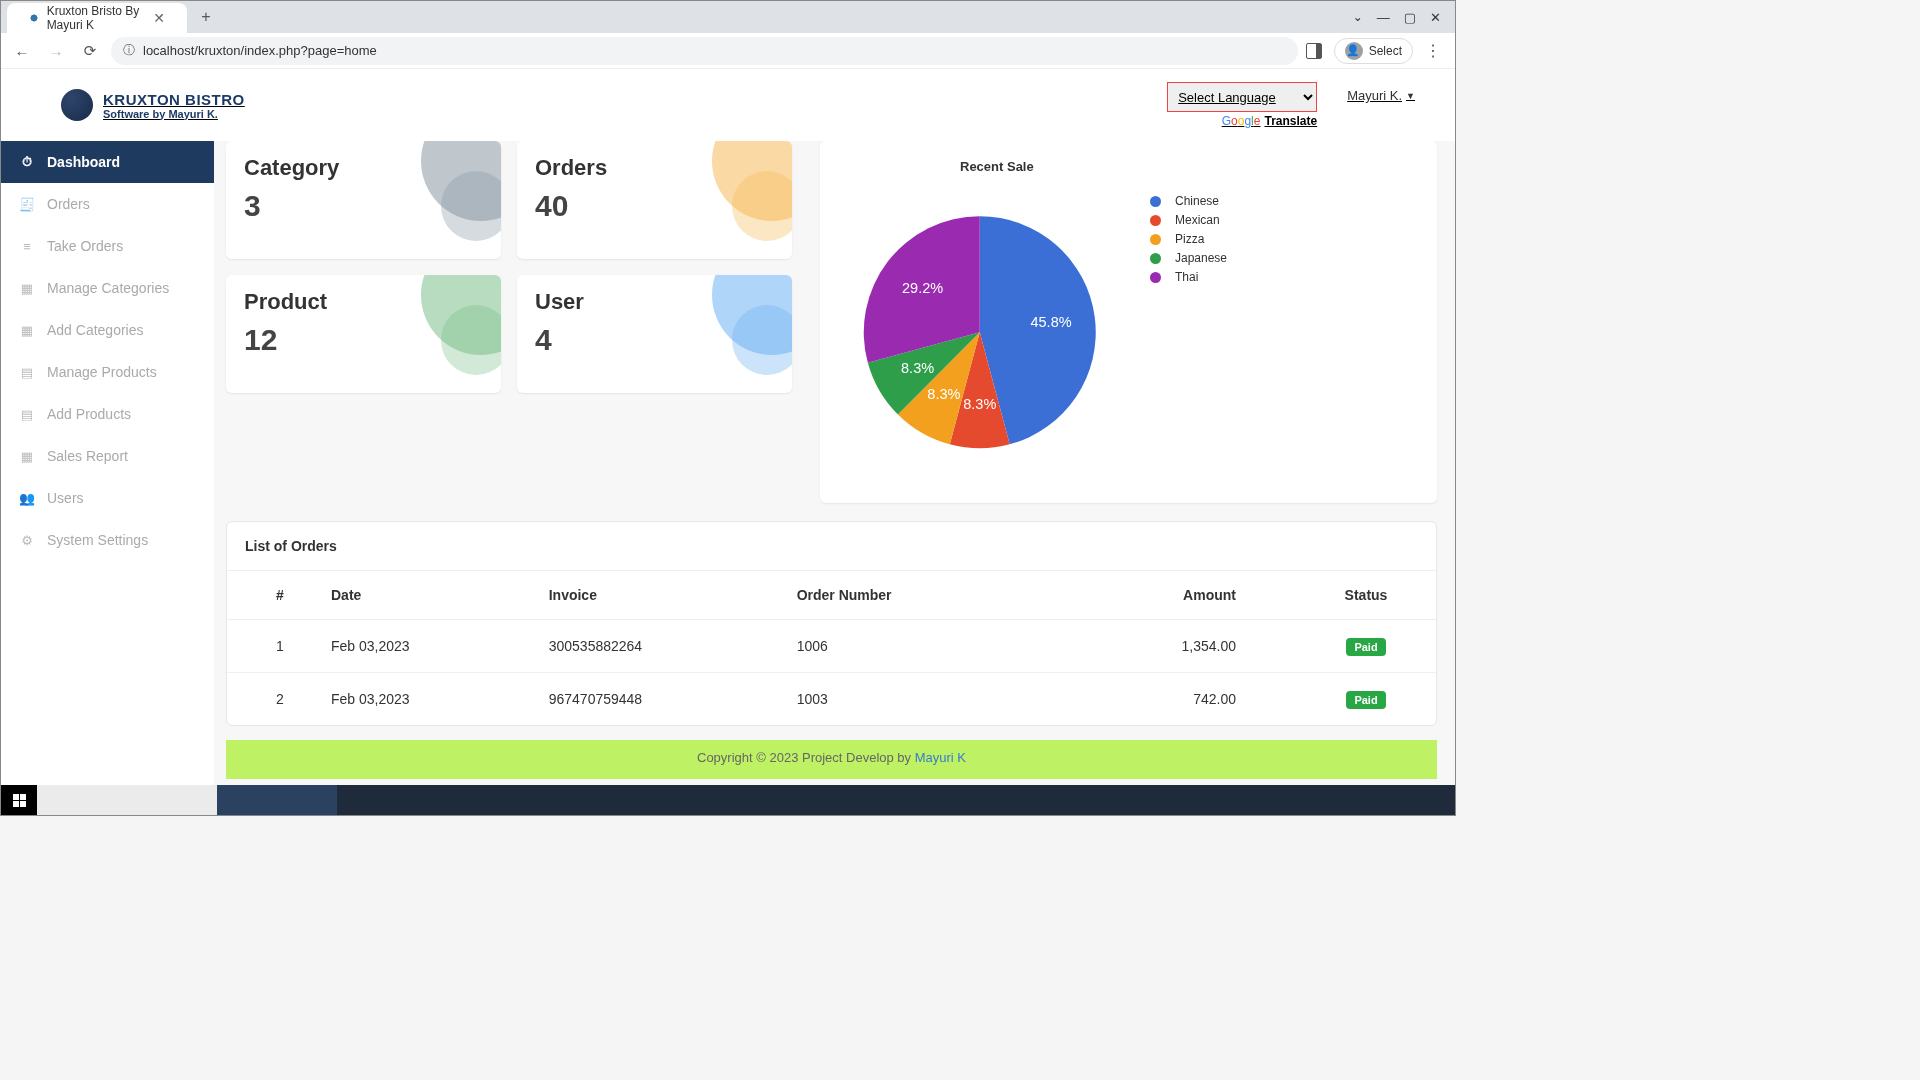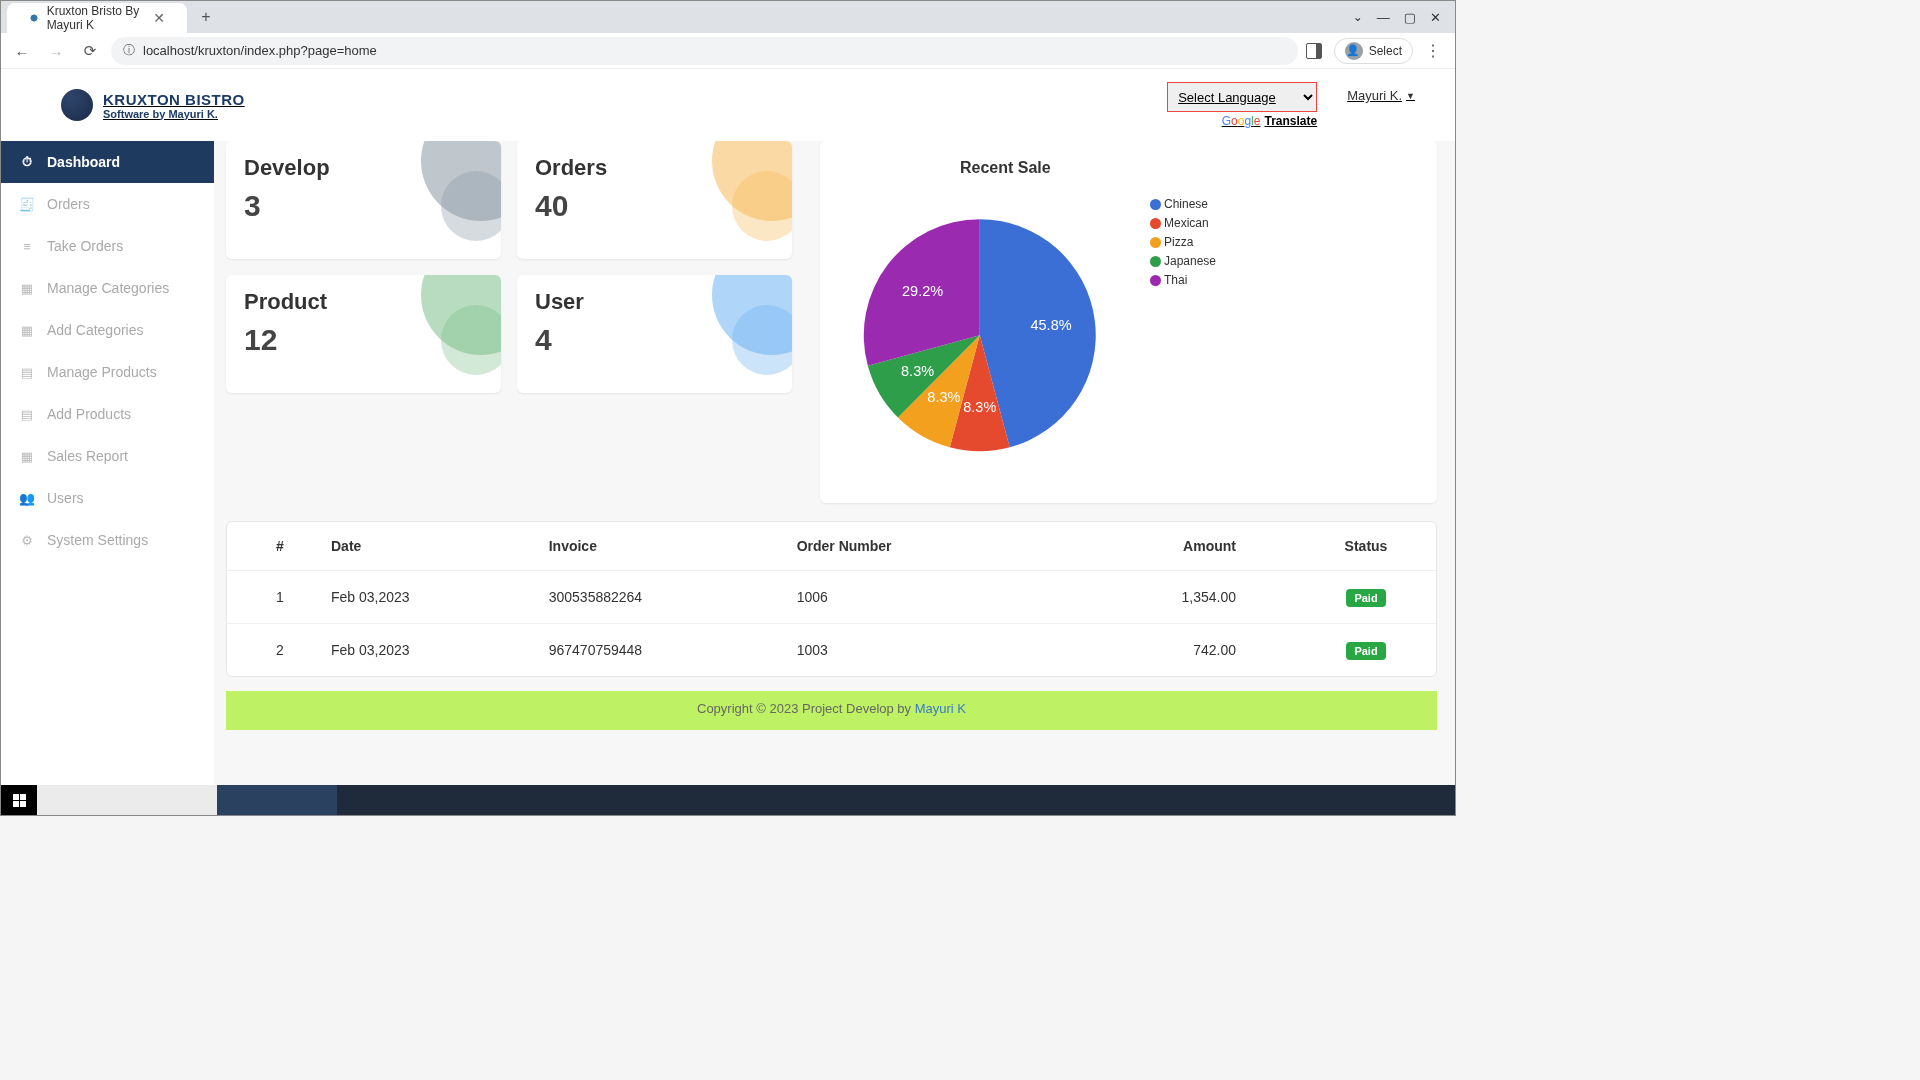--- a/index.html
+++ b/index.html
@@ -62,25 +62,25 @@
 .stat-card .label { font-size:22px; font-weight:700; color:#333;}
 .stat-card .value { font-size:30px; font-weight:700; color:#444; margin-top:8px;}
 .stat-card .bubble { position:absolute; top:-40px; right:-40px; width:120px; height:120px; border-radius:50%; opacity:0.55;}
 .stat-card .bubble2 { position:absolute; top:30px; right:-10px; width:70px; height:70px; border-radius:50%; opacity:0.35;}
 .stat-card.gray .bubble{background:#8a99a3;} .stat-card.gray .bubble2{background:#8a99a3;}
 .stat-card.orange .bubble{background:#f5b95a;} .stat-card.orange .bubble2{background:#f5b95a;}
 .stat-card.green .bubble{background:#7cc08a;} .stat-card.green .bubble2{background:#7cc08a;}
 .stat-card.blue .bubble{background:#6db2f2;} .stat-card.blue .bubble2{background:#6db2f2;}
 
 .chart-card { flex:1; background:#fff; border-radius:6px; box-shadow:0 1px 2px rgba(0,0,0,0.08); padding:18px 22px 28px 22px; min-height:362px; position:relative;}
-.chart-title { font-size:16px; font-weight:700; color:#333; margin-left:100px; margin-bottom:6px;padding-left:18px;}
+.chart-title { font-size:13px; font-weight:700; color:#333; margin-left:100px; margin-bottom:6px;padding-left:18px;}
 .pie-wrap{ display:flex; gap:18px; }
 .pie-svg { width:290px; height:290px; }
 .legend { margin-top:14px; display:flex; flex-direction:column; gap:5px; font-size:12px; color:#333;}
-.legend-row{display:flex;align-items:center;gap:3px;}
+.legend-row{display:flex;align-items:center;gap:14px;}
 .legend-dot{width:11px;height:11px;border-radius:50%;}
 
 .table-card { background:#fff; border:1px solid #e6e6e6; border-radius:6px; margin-top:18px; margin-bottom:14px;}
 .table-header{ padding:16px 18px; font-weight:700; color:#333; font-size:14px; border-bottom:1px solid #eee;}
 table { width:100%; border-collapse:collapse; }
 th { text-align:left; font-size:14px; font-weight:700; color:#333; padding:16px 14px; border-bottom:1px solid #eee;}
 th:first-child, td:first-child{ padding-left:30px; width:90px; text-align:center;}
 th:nth-child(5), td:nth-child(5){ text-align:right; padding-right:60px;}
 th:nth-child(6), td:nth-child(6){ text-align:center; width:140px;}
 td { font-size:14px; color:#333; padding:18px 14px; border-top:1px solid #f0f0f0;}
@@ -201,21 +201,21 @@
           <span>System Settings</span>
         </div>
       </div>
 
     <div class="content">
       <div class="top-section">
         <div class="cards-grid" id="cards-grid">
             <div class="stat-card gray">
               <div class="bubble"></div>
               <div class="bubble2"></div>
-  <div class="label">Develop</div>
+  <div class="label">Category</div>
   <div class="value">3</div>
             </div>
             <div class="stat-card orange">
               <div class="bubble"></div>
               <div class="bubble2"></div>
   <div class="label">Orders</div>
   <div class="value">40</div>
             </div>
             <div class="stat-card green">
               <div class="bubble"></div>
@@ -265,20 +265,21 @@
                 <div class="legend-row">
                   <span class="legend-dot" style="background:#9a2ab0"></span>
                   <span>Thai</span>
                 </div>
               </div>
           </div>
         </div>
       </div>
 
       <div class="table-card">
+        <div class="table-header">List of Orders</div>
         <table>
           <thead>
               <tr id="thead-row">
                 <th>#</th>
                 <th>Date</th>
                 <th>Invoice</th>
                 <th>Order Number</th>
                 <th>Amount</th>
                 <th>Status</th>
               </tr>

